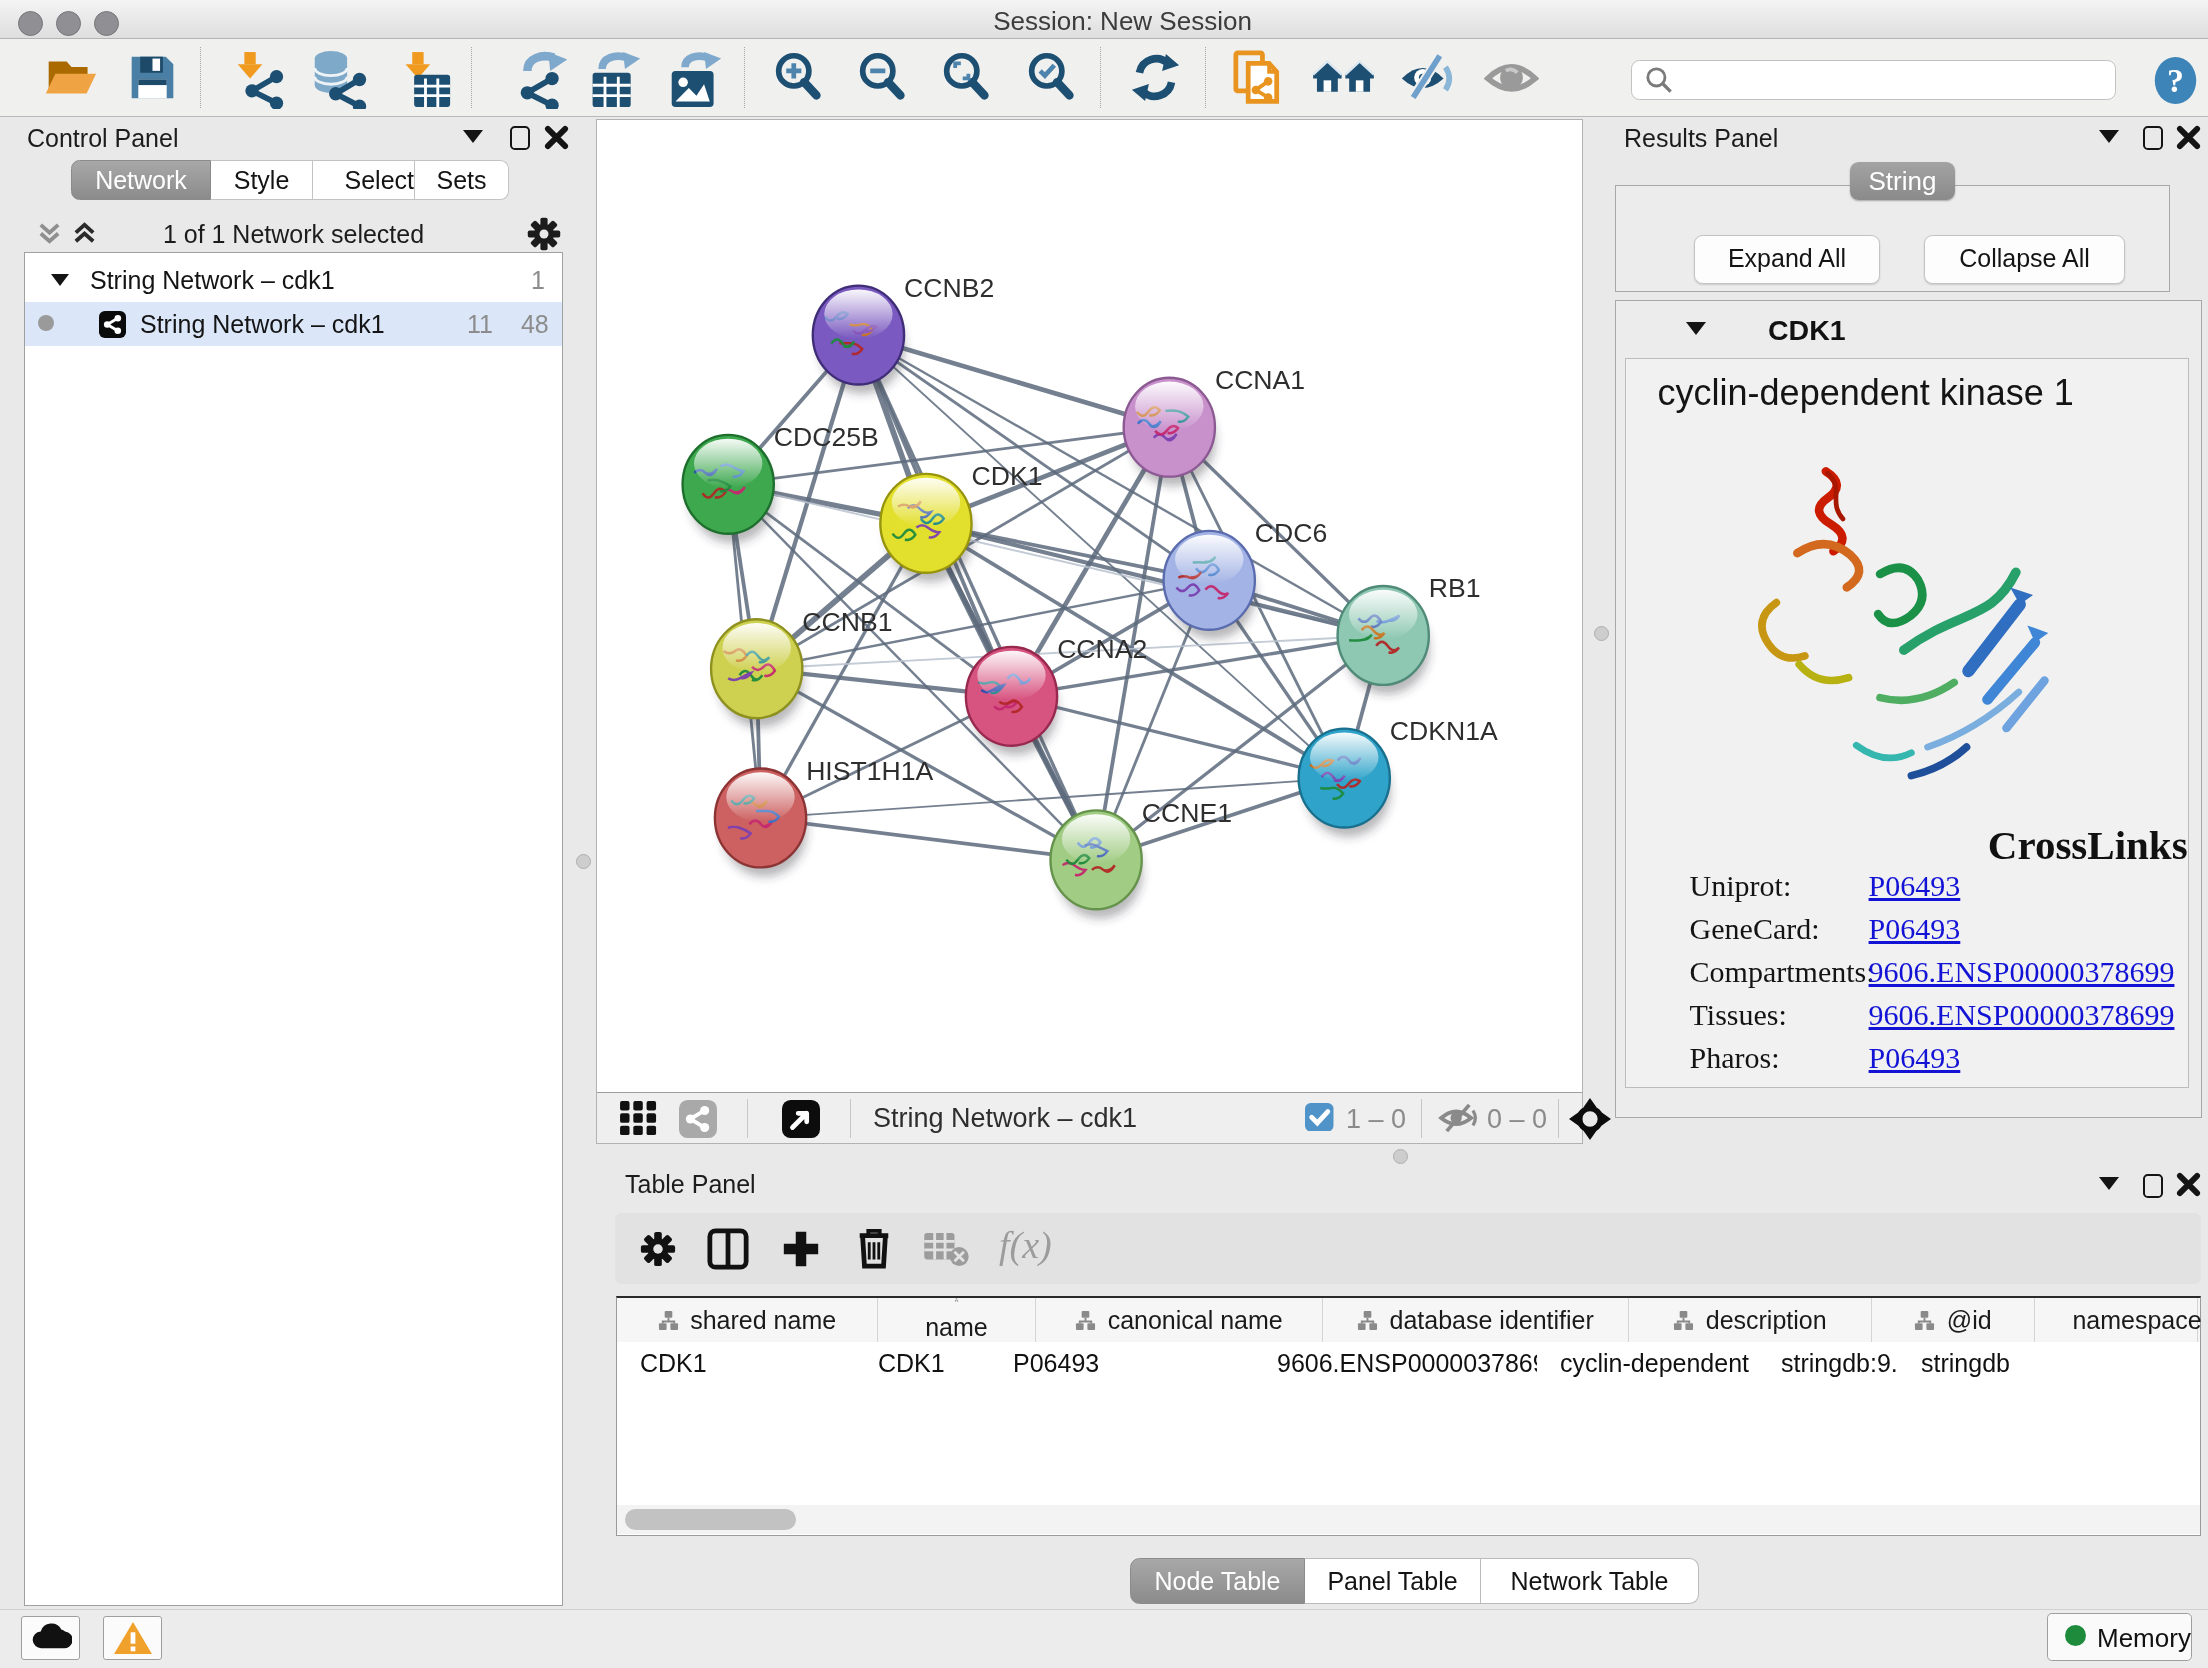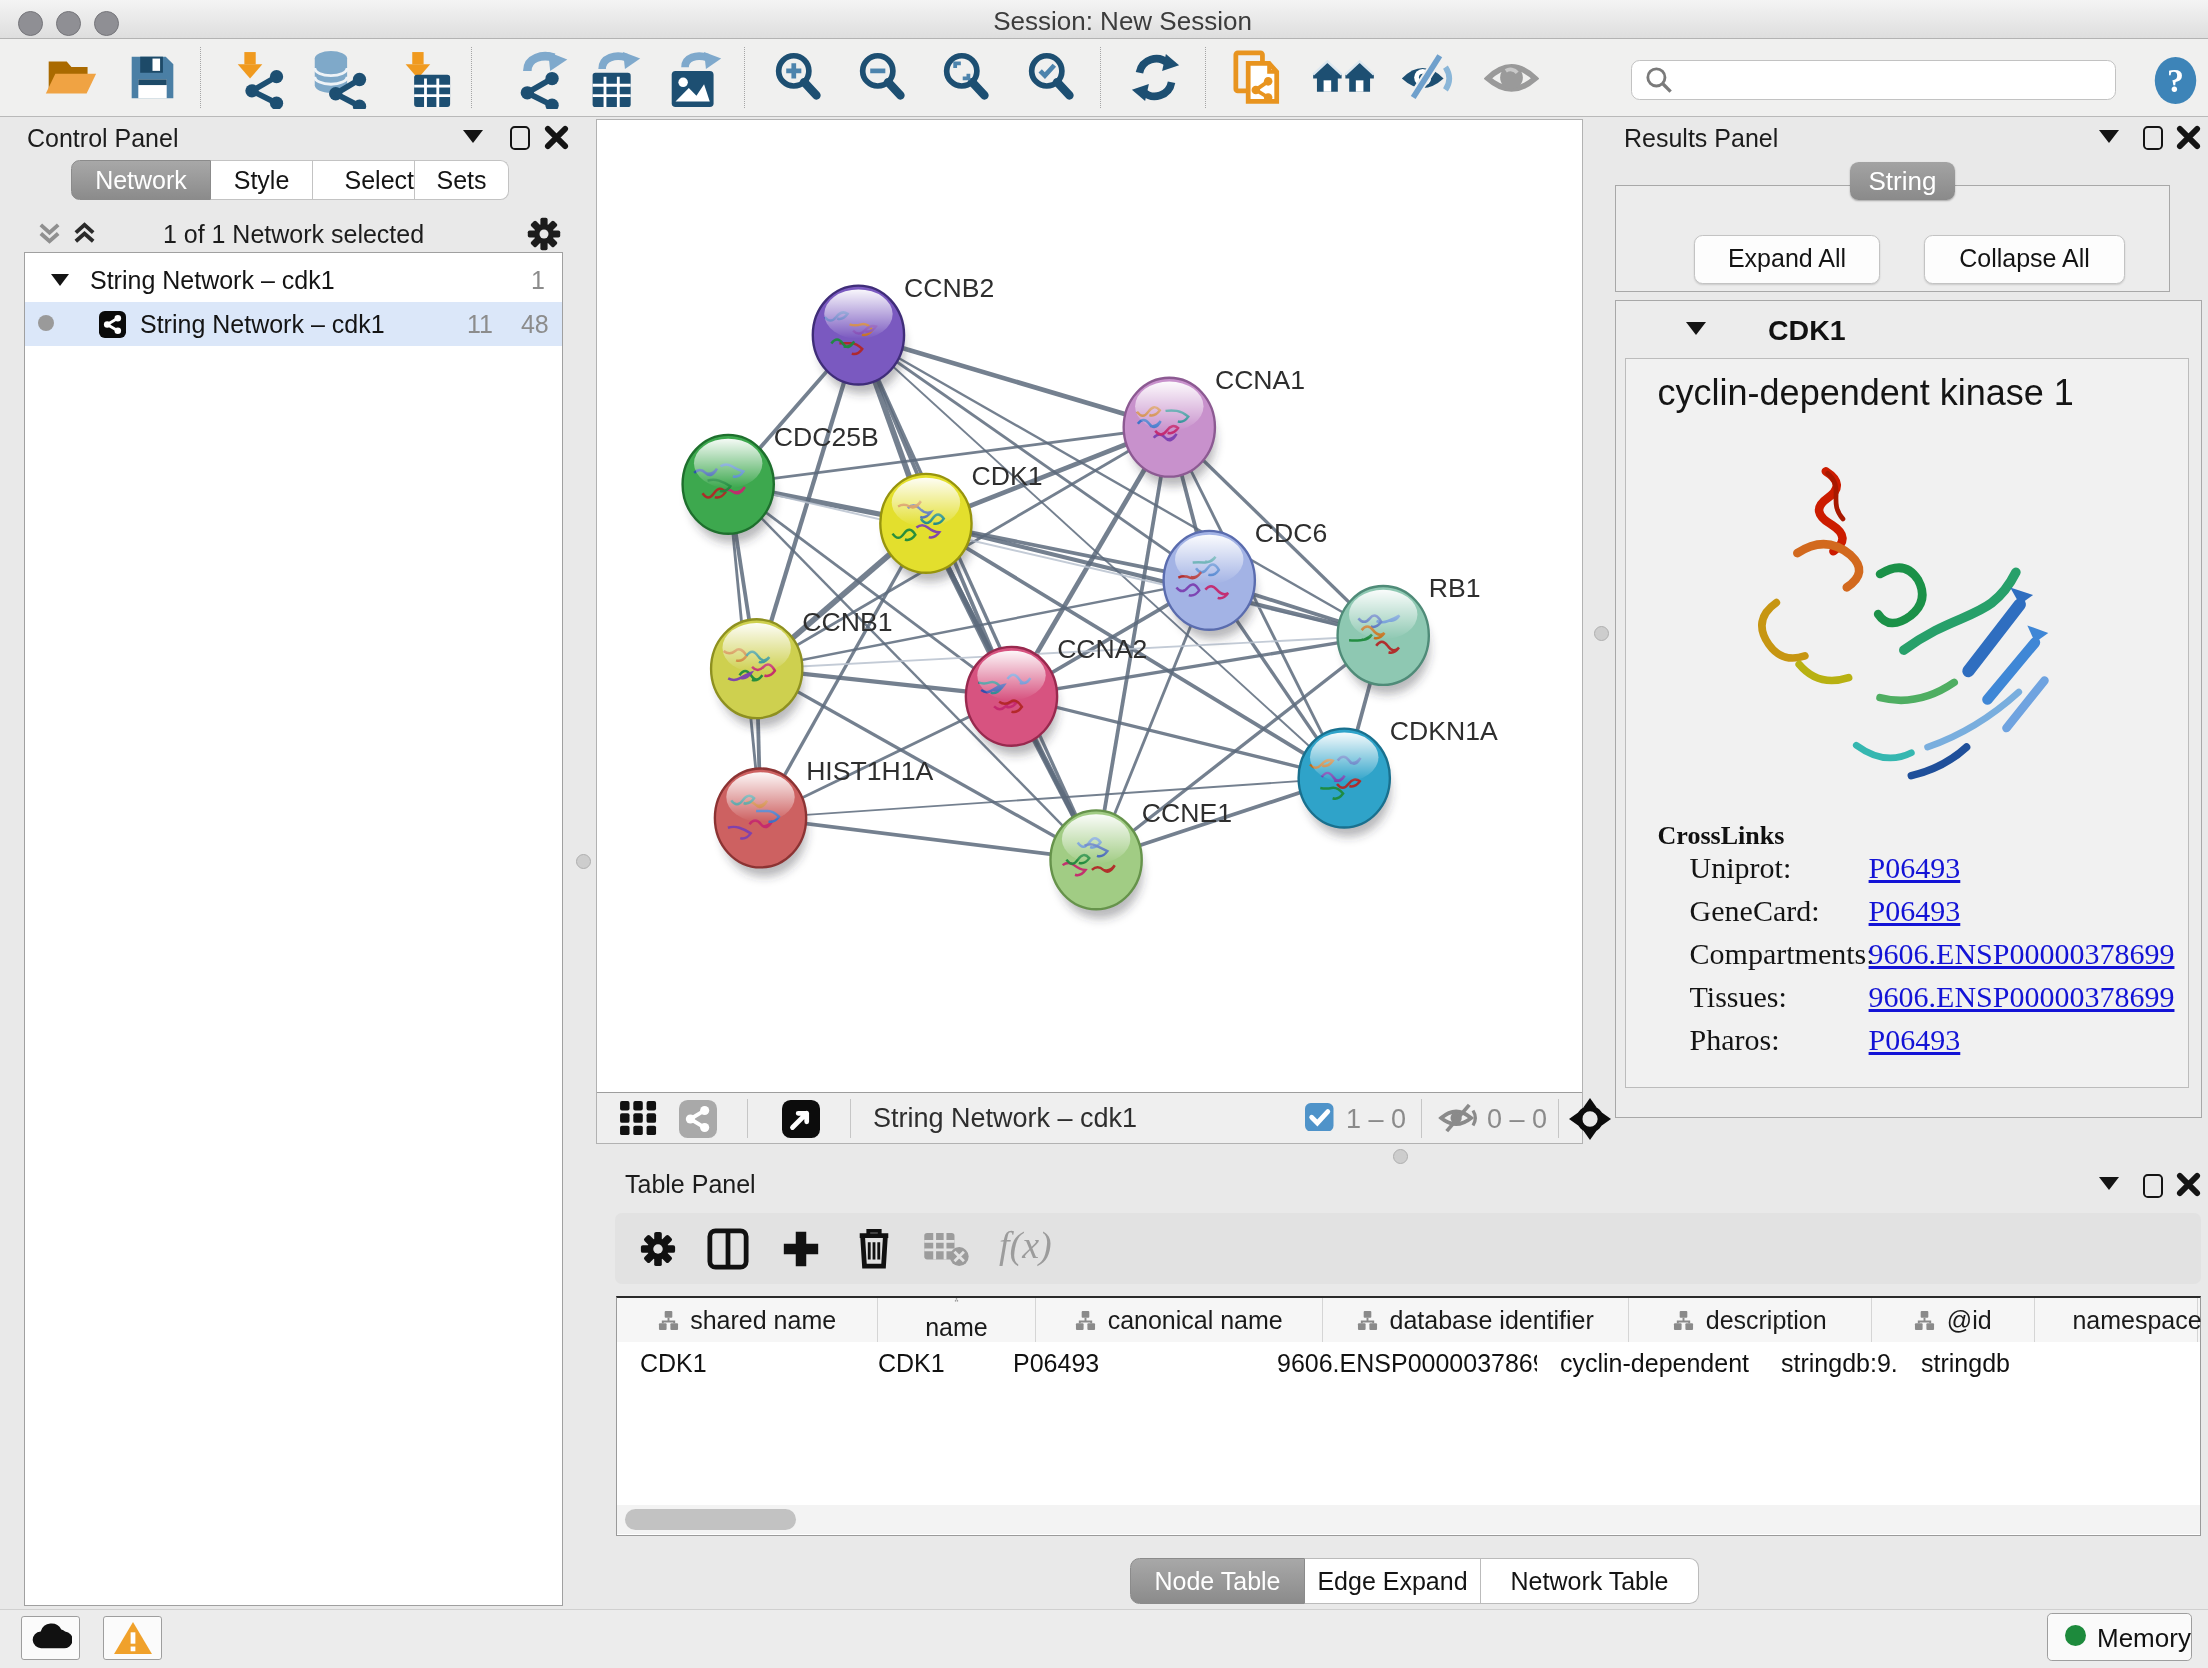--- a/index.html
+++ b/index.html
@@ -29,21 +29,21 @@
   .nslabel{position:absolute;left:276px;top:9.5px;font-size:27px;color:#2e2e2e;}
   .nsnum{position:absolute;top:10.5px;font-size:27px;color:#8a8a8a;}
   .rp-title{left:1624px;top:124px;font-size:25px;color:#1c1c1c;}
   .stringtab{left:1850px;top:162px;width:105px;height:38px;background:linear-gradient(#a3a3a3,#8a8a8a);border-radius:8.6px;color:#fff;font-size:26px;text-align:center;line-height:38px;box-shadow:0 1px 1.9px rgba(0,0,0,.3);}
   .rbox1{left:1615px;top:185px;width:555px;height:107px;background:#ececec;border:1.9px solid #a8a8a8;box-sizing:border-box;}
   .rbtn{position:absolute;top:49px;height:47px;background:#fdfdfd;border:1px solid #c3c3c3;border-radius:8.6px;font-size:25px;color:#141414;text-align:center;line-height:45px;box-shadow:0 1px 1.9px rgba(0,0,0,.15);}
   .rbox2{left:1615px;top:300px;width:587px;height:818px;background:#ececec;border:1.9px solid #a8a8a8;box-sizing:border-box;}
   .cdk1head{position:absolute;left:0;top:0;width:100%;height:57px;}
   .rinner{position:absolute;left:8.6px;top:57px;width:564px;height:730px;background:#f1f1f1;border:1px solid #bcbcbc;box-sizing:border-box;}
   .desc{margin:13.3px 0 0 32px;font-size:36px;color:#141414;}
-  .clhead{margin:13.3px 0 0 32px;font-family:"Liberation Serif",serif;font-weight:bold;font-size:26px;color:#111;}
+  .clhead{margin:13.3px 0 0 32px;font-family:"Liberation Serif",serif;font-weight:bold;font-size:41px;color:#111;text-align:right;}
   .clrow{margin-left:64px;height:43px;font-family:"Liberation Serif",serif;font-size:30px;color:#141414;}
   .cll{display:inline-block;width:179px;}
   .clv{color:#1313d6;text-decoration:underline;}
   .tp-title{left:625px;top:1170px;font-size:25px;color:#1c1c1c;}
   .tptoolbar{left:615px;top:1213px;width:1586px;height:71px;background:#e2e2e2;border-radius:6.7px;}
   .tblwrap{left:616px;top:1296px;width:1585px;height:240px;background:#fff;border:1px solid #9a9a9a;border-top:2.9px solid #2a2a2a;box-sizing:border-box;}
   .thead{display:flex;height:44px;background:#f6f6f6;border-bottom:1px solid #cscsc;}
   .th{box-sizing:border-box;border-right:1px solid #d5d5d5;height:44px;display:flex;align-items:center;justify-content:center;font-size:25px;color:#1a1a1a;gap:11.4px;}
   .trowdata{display:flex;height:43px;}
   .td{box-sizing:border-box;padding-left:23px;font-size:25px;color:#111;line-height:43px;white-space:nowrap;overflow:hidden;}
@@ -775,21 +775,21 @@
       <div class="td" style="width: 221px;">cyclin-dependent ...</div>
       <div class="td" style="width: 140px;">stringdb:9...</div>
       <div class="td" style="width: 140px;">stringdb</div>
     </div>
   <div class="hscroll">
       <div class="hthumb"></div>
     </div>
 </div>
 <div class="abs btabs" id="btabs">
     <div class="btab sel" style="width: 173px;">Node Table</div>
-    <div class="btab" style="width: 175px;">Edge Expand</div>
+    <div class="btab" style="width: 175px;">Panel Table</div>
     <div class="btab" style="width: 217px;">Network Table</div>
   </div>
 
 <div class="abs bstatus">
   <span class="bbtn" style="left:21px">
     <svg width="42" height="30" viewBox="0 0 44 32" style="margin-top:5.7px">
         <path d="M12 28 a9 9 0 0 1 -1 -18 a12 12 0 0 1 22 -2 a8 8 0 0 1 4 2 a8 8 0 0 1 -2 18z" fill="#111"></path>
       </svg>
   </span>
   <span class="bbtn" style="left:103px">

